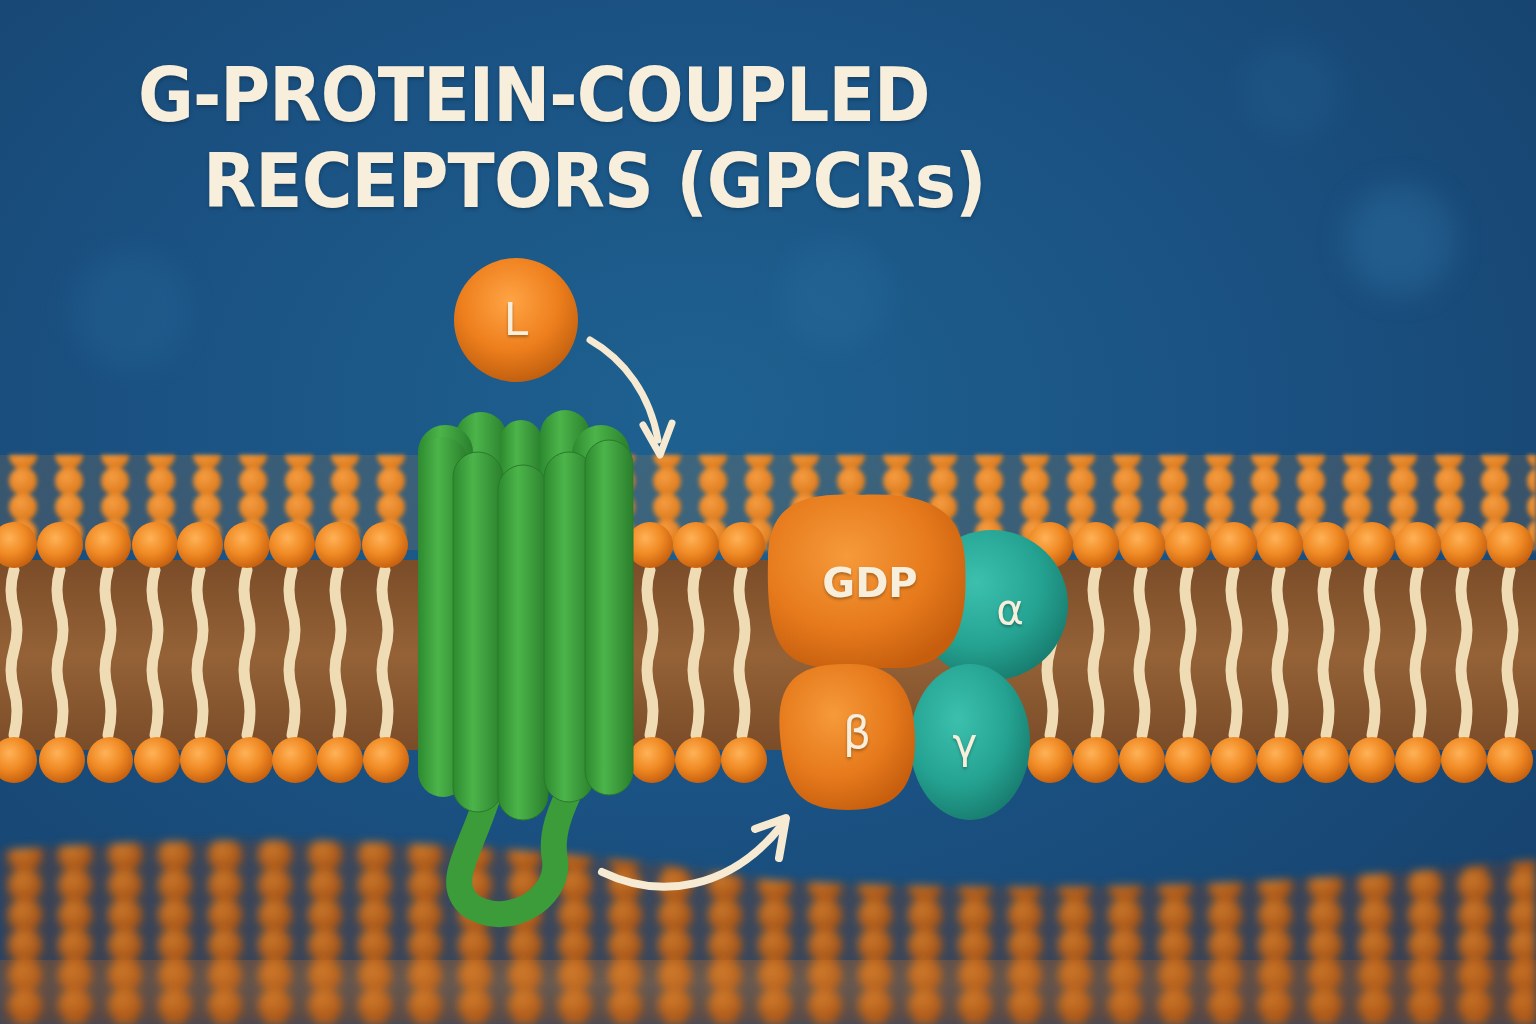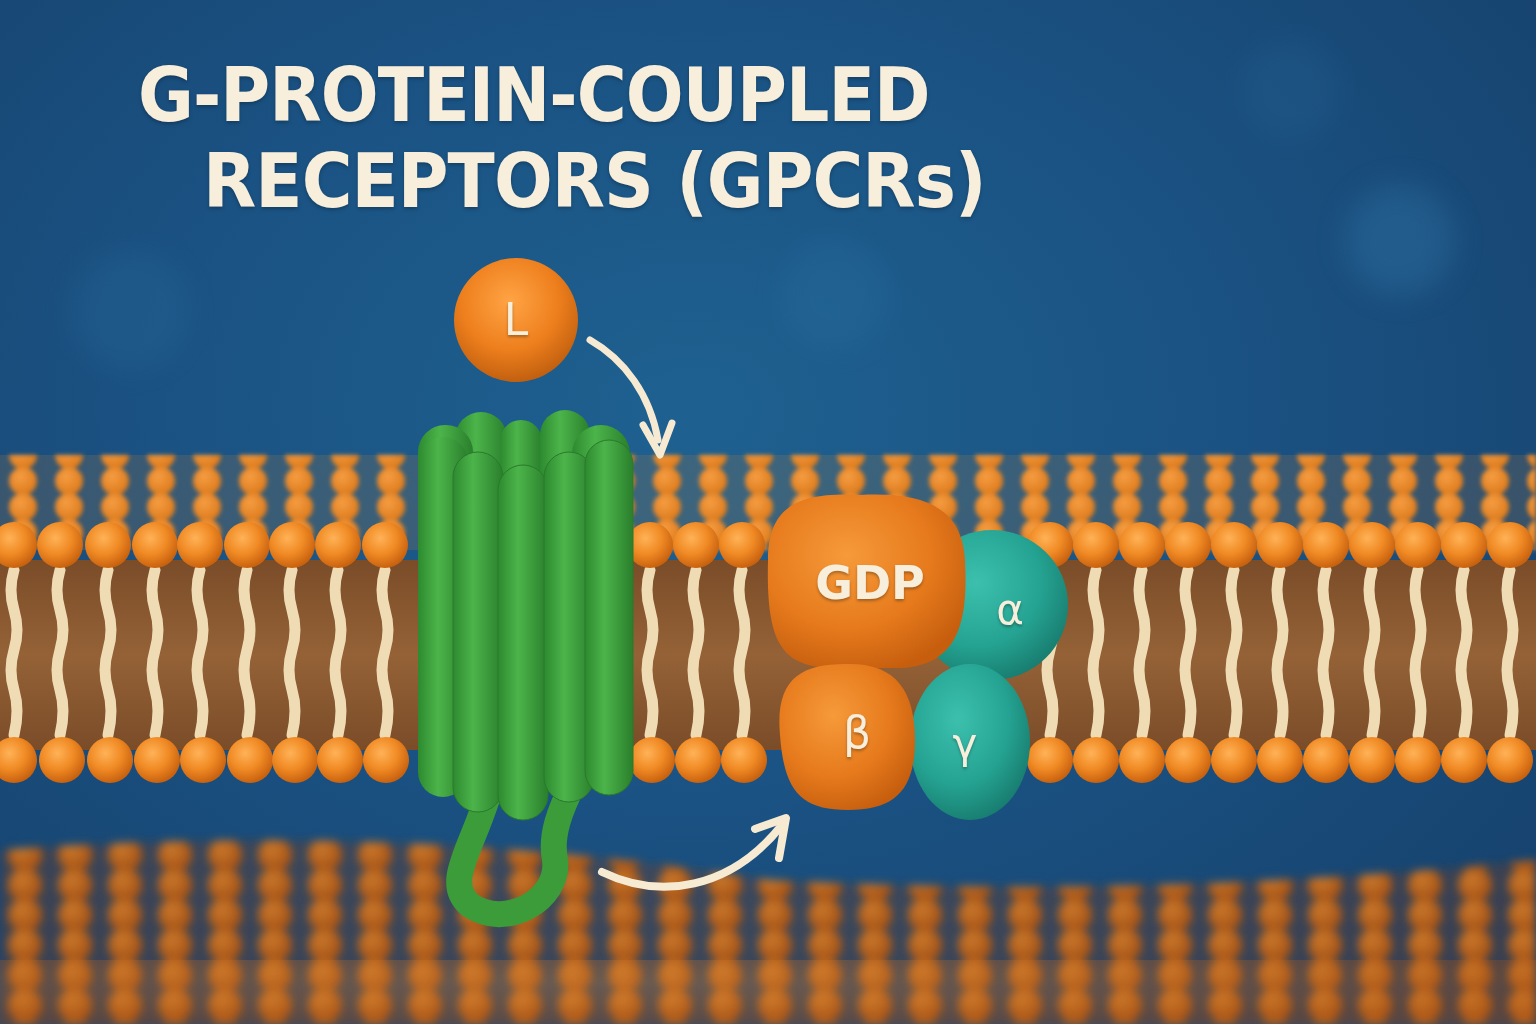--- a/index.html
+++ b/index.html
@@ -209,16 +209,16 @@
     <path d="M590 340 C 625 360 650 395 658 440" fill="none" stroke="#f6ead2" stroke-width="7" stroke-linecap="round"></path>
     <path d="M643 425 L660 455 L672 423" fill="none" stroke="#f6ead2" stroke-width="7" stroke-linecap="round" stroke-linejoin="round"></path>
   </g>
   <g>
     <path d="M602 872 C 660 900 730 890 782 825" fill="none" stroke="#f6ead2" stroke-width="8" stroke-linecap="round"></path>
     <path d="M755 829 L786 818 L779 858" fill="none" stroke="#f6ead2" stroke-width="8" stroke-linecap="round" stroke-linejoin="round"></path>
   </g>
 </svg>
 
 <div class="lbl" style="left:486px;top:292px;width:60px;font-size:44px;line-height:56px;">L</div>
-<div class="lbl" style="left:800px;top:555px;width:140px;font-size:46px;line-height:56px;font-weight:bold;">GDP</div>
+<div class="lbl" style="left:800px;top:555px;width:140px;font-size:40px;line-height:56px;font-weight:bold;">GDP</div>
 <div class="lbl" style="left:985px;top:585px;width:50px;font-size:42px;line-height:50px;">α</div>
 <div class="lbl" style="left:832px;top:705px;width:50px;font-size:44px;line-height:56px;">β</div>
 <div class="lbl" style="left:940px;top:718px;width:50px;font-size:42px;line-height:52px;">γ</div>
 
 </body></html>

